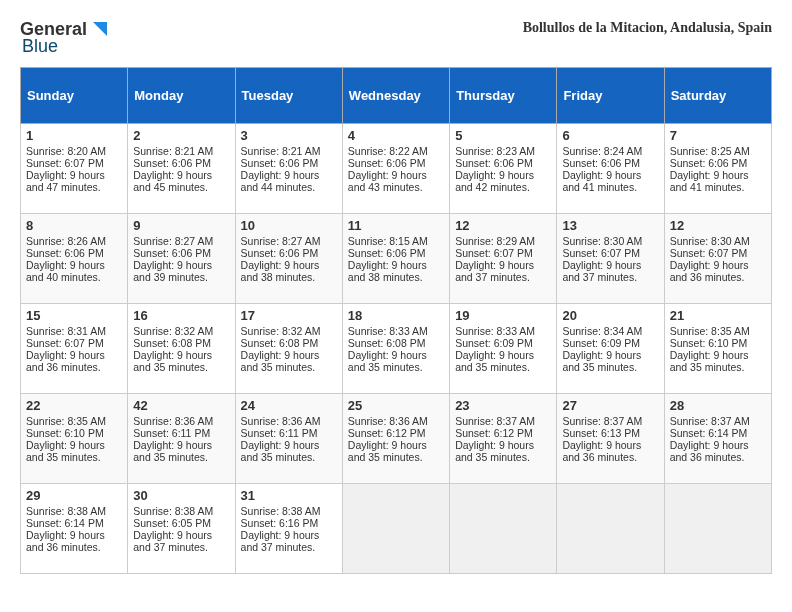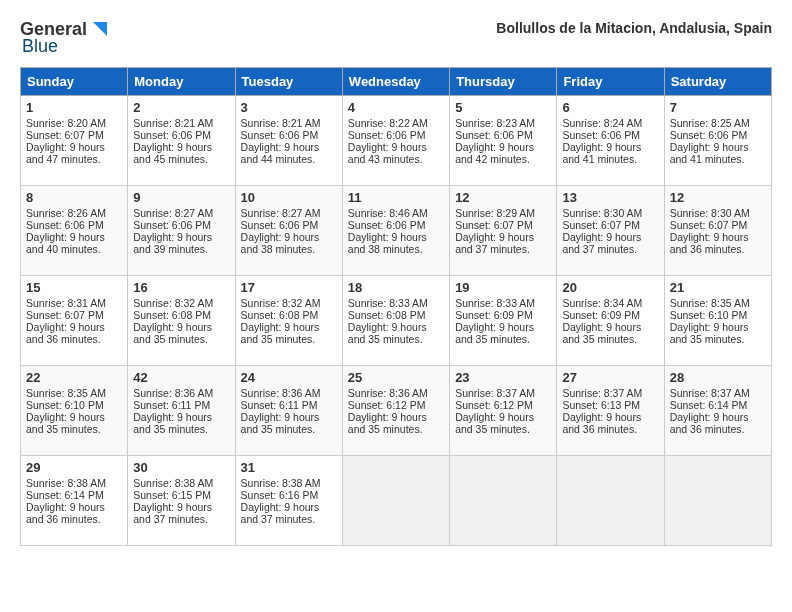--- a/index.html
+++ b/index.html
@@ -30,33 +30,34 @@
     .title-block { text-align: right; }
     .month-title {
       font-size: 36px;
       font-weight: bold;
       color: #333;
     }
     .location {
       font-size: 14px;
       color: #333;
       font-weight: bold;
+      font-family: Liberation Serif, serif;
     }
     table {
       width: 100%;
       border-collapse: collapse;
       table-layout: fixed;
     }
     th {
       background-color: #1565c0;
       color: #fff;
       font-size: 13px;
       font-weight: bold;
       text-align: left;
-      padding: 6px 6px;
+      padding: 20px 6px;
       border: 1px solid #aaa;
     }
     td {
       vertical-align: top;
       border: 1px solid #ccc;
       padding: 4px 5px;
       font-size: 10.5px;
       color: #333;
       height: 90px;
       background: #fff;
@@ -165,21 +166,21 @@
         <span>Daylight: 9 hours and 39 minutes.</span>
       </td>
         <td>
         <span class="day-num">10</span>
         <span>Sunrise: 8:27 AM</span><br>
         <span>Sunset: 6:06 PM</span><br>
         <span>Daylight: 9 hours and 38 minutes.</span>
       </td>
         <td>
         <span class="day-num">11</span>
-        <span>Sunrise: 8:46 AM</span><br>
+        <span>Sunrise: 8:15 AM</span><br>
         <span>Sunset: 6:06 PM</span><br>
         <span>Daylight: 9 hours and 38 minutes.</span>
       </td>
         <td>
         <span class="day-num">12</span>
         <span>Sunrise: 8:29 AM</span><br>
         <span>Sunset: 6:07 PM</span><br>
         <span>Daylight: 9 hours and 37 minutes.</span>
       </td>
         <td>
@@ -286,21 +287,21 @@
       <tr>
         <td>
         <span class="day-num">29</span>
         <span>Sunrise: 8:38 AM</span><br>
         <span>Sunset: 6:14 PM</span><br>
         <span>Daylight: 9 hours and 36 minutes.</span>
       </td>
         <td>
         <span class="day-num">30</span>
         <span>Sunrise: 8:38 AM</span><br>
-        <span>Sunset: 6:15 PM</span><br>
+        <span>Sunset: 6:05 PM</span><br>
         <span>Daylight: 9 hours and 37 minutes.</span>
       </td>
         <td>
         <span class="day-num">31</span>
         <span>Sunrise: 8:38 AM</span><br>
         <span>Sunset: 6:16 PM</span><br>
         <span>Daylight: 9 hours and 37 minutes.</span>
       </td>
         <td class="empty"></td>
         <td class="empty"></td>

